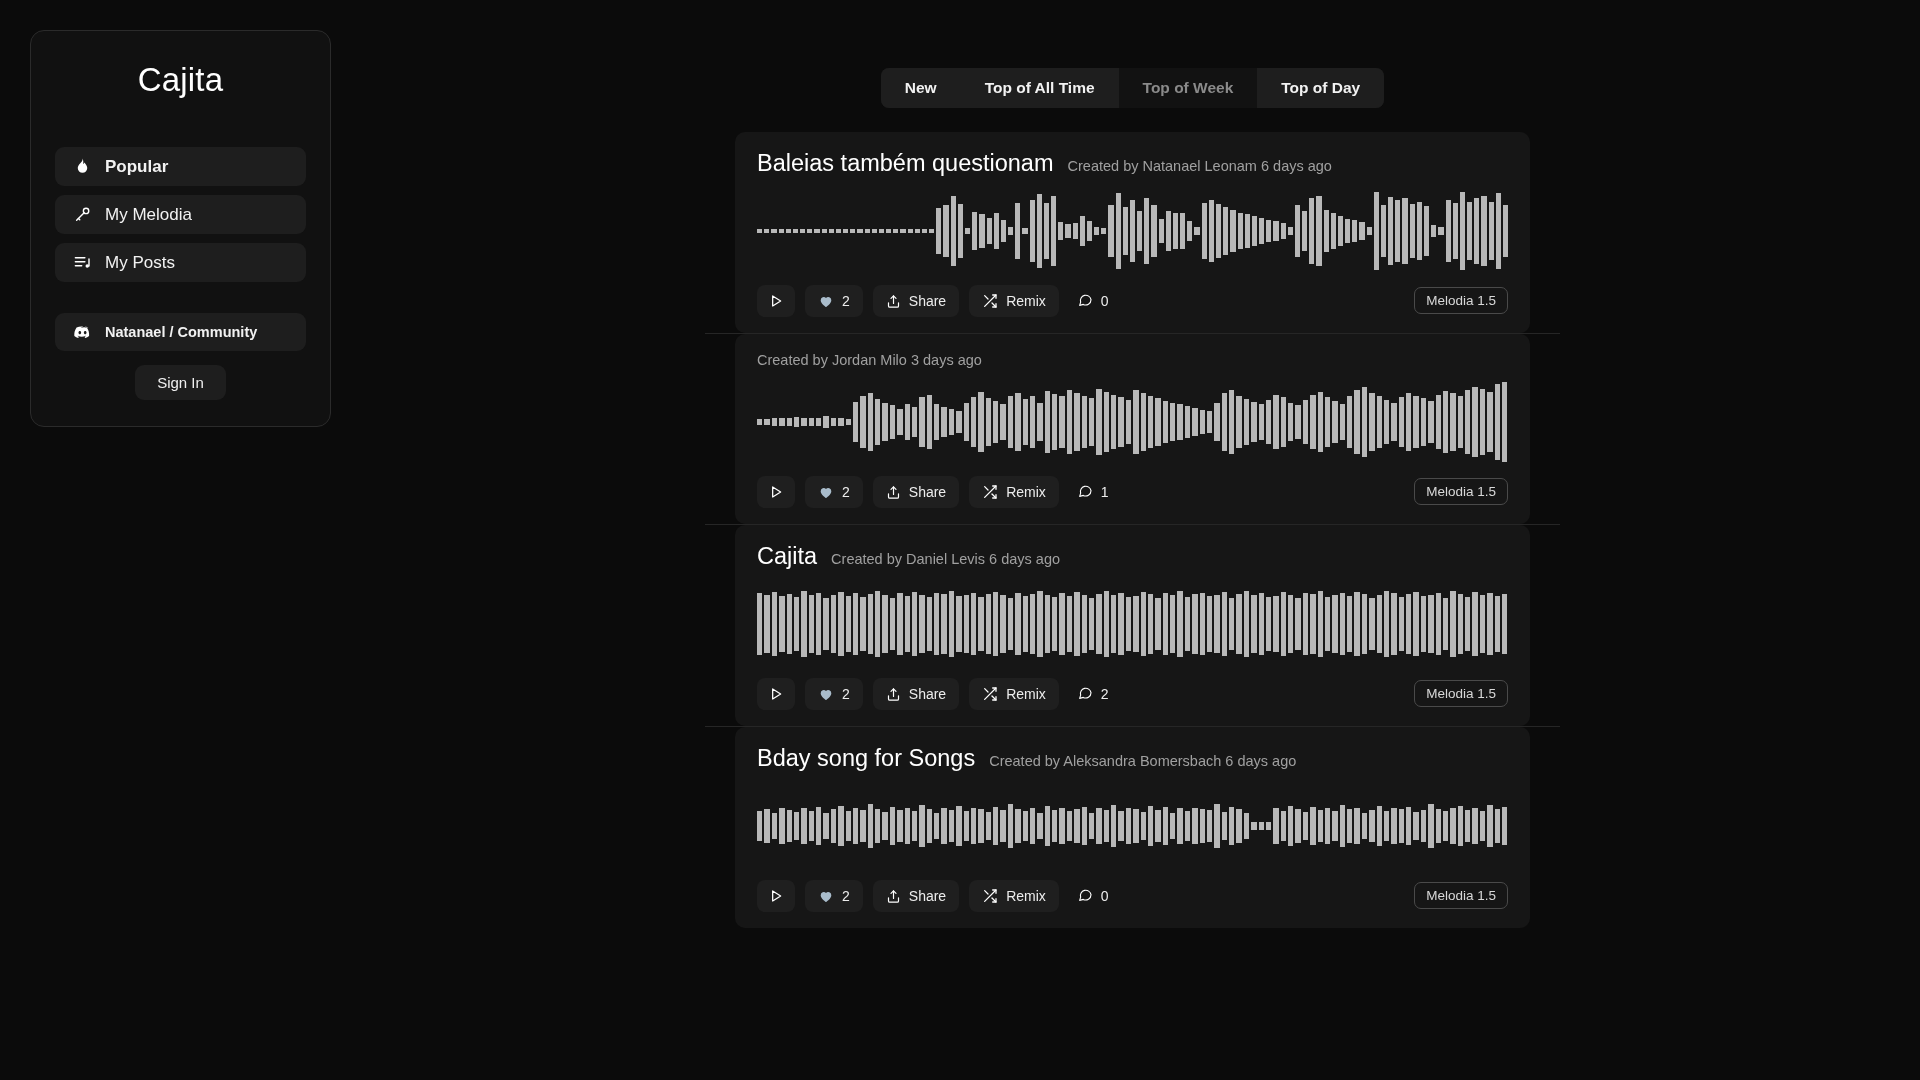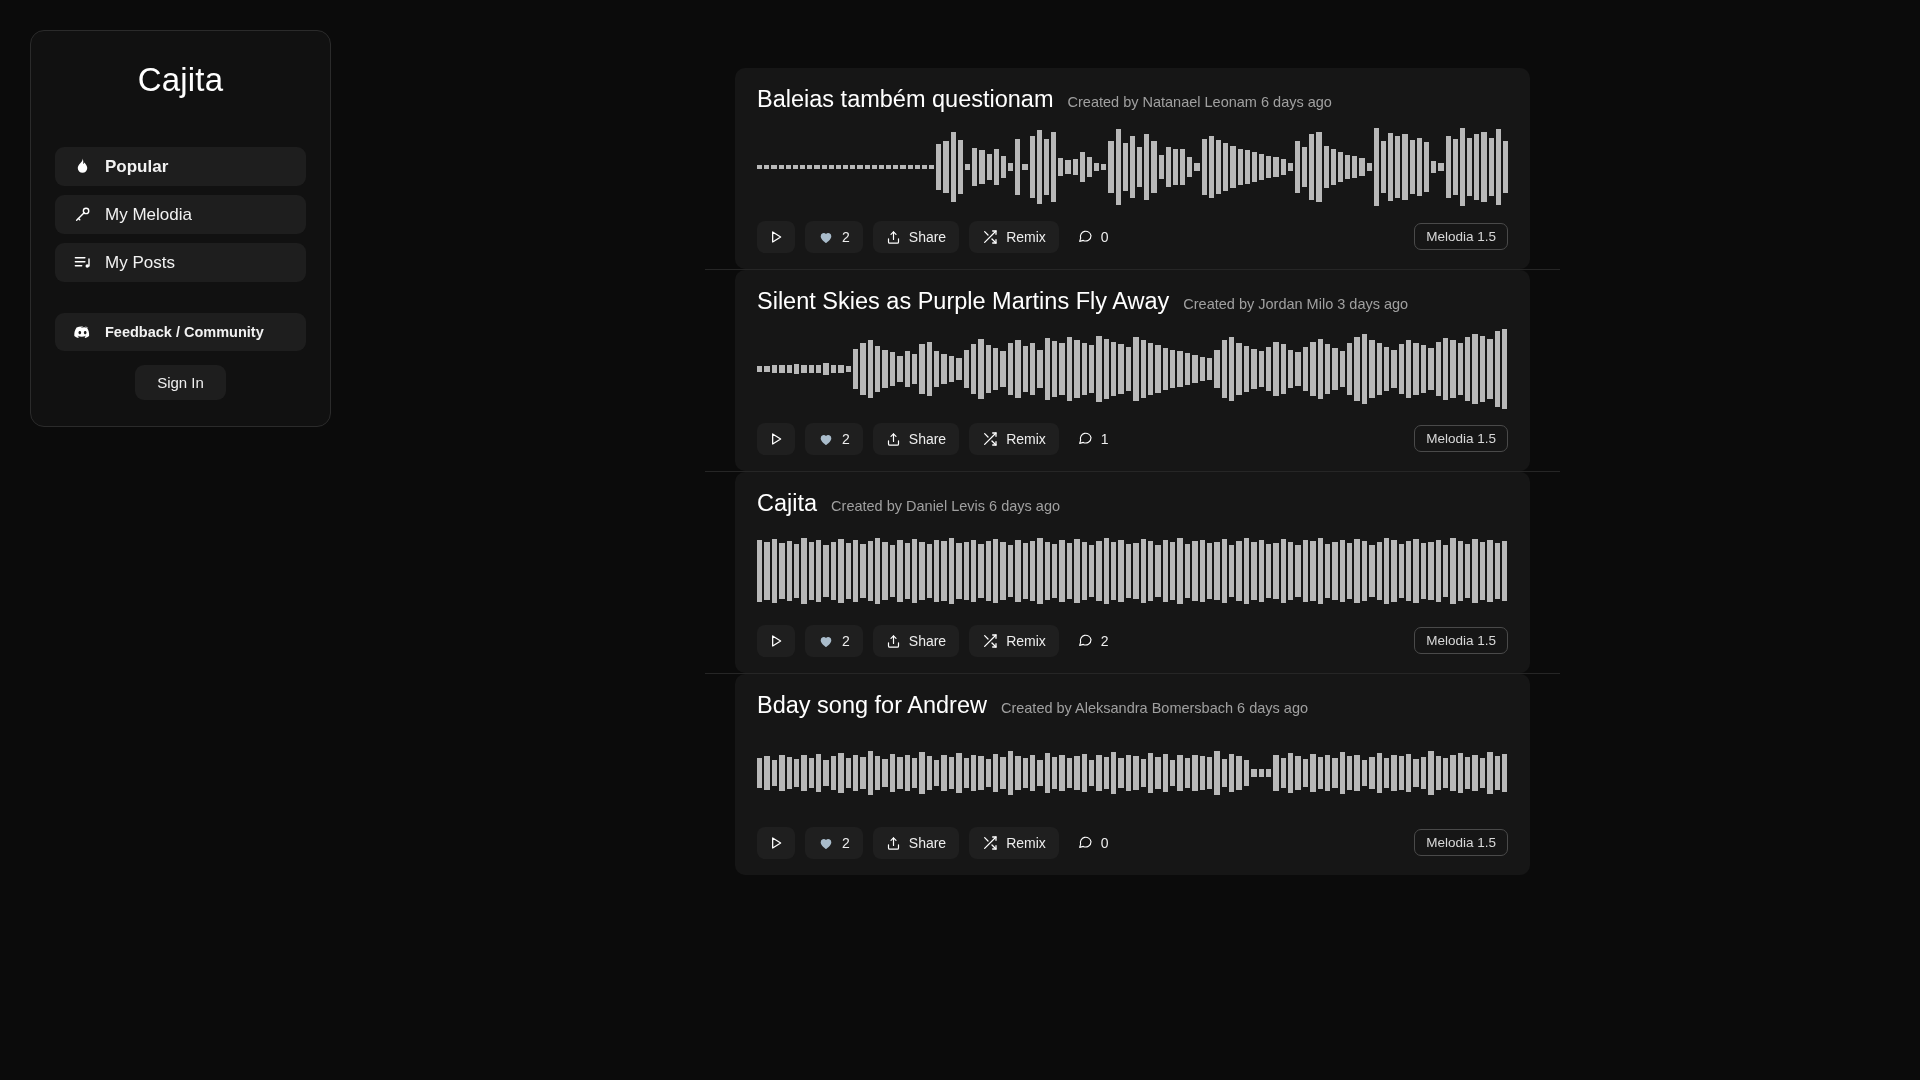--- a/index.html
+++ b/index.html
@@ -140,31 +140,39 @@
     </div>
 
     <div class="nav-gap"></div>
 
     <div class="nav-item discord">
       <span class="ico">
         <svg viewBox="0 0 24 24" fill="#fff">
             <path d="M19.5 5.6A16 16 0 0015.6 4.4l-.2.4c1.4.4 2.1.9 2.8 1.4a12.6 12.6 0 00-8.4 0c.7-.5 1.5-1 2.8-1.4l-.2-.4A16 16 0 004.5 5.6C2 9.3 1.4 12.9 1.7 16.4a16 16 0 004.9 2.5l.9-1.5c-.6-.2-1.2-.5-1.7-.9l.4-.3a11.4 11.4 0 009.6 0l.4.3c-.5.4-1.1.7-1.7.9l.9 1.5a16 16 0 004.9-2.5c.4-4.1-.6-7.7-2.8-10.8zM8.6 14.2c-.9 0-1.7-.9-1.7-2s.8-2 1.7-2 1.7.9 1.7 2-.8 2-1.7 2zm6.8 0c-.9 0-1.7-.9-1.7-2s.8-2 1.7-2 1.7.9 1.7 2-.8 2-1.7 2z"></path>
           </svg>
       </span>
-      <span>Feedback / Community</span>
+      <span>Natanael / Community</span>
     </div>
 
     <div class="signin-row">
       <button class="signin-btn">Sign In</button>
     </div>
   </div>
 </div>
 
 <div class="main">
 
+  <div class="tabs-row">
+    <div class="tabs" id="tabs">
+        <button class="tab raised">New</button>
+        <button class="tab raised">Top of All Time</button>
+        <button class="tab dim">Top of Week</button>
+        <button class="tab raised">Top of Day</button>
+      </div>
+  </div>
 
   <div class="feed" id="feed">
       <div class="feed-row">
         <div class="card">
           <div class="card-head">
             <div class="song-title">Baleias também questionam</div>
             <div class="song-meta">Created by Natanael Leonam 6 days ago</div>
           </div>
           <div class="wave">
             <div class="bar" style="height: 4%;"></div>
@@ -318,21 +326,20 @@
               <span>0</span>
             </button>
             <div class="model-badge">Melodia 1.5</div>
           </div>
         </div>
       </div>
       <div class="divider"></div>
       <div class="feed-row">
         <div class="card">
           <div class="card-head">
-            <div class="song-title">Silent Skies as Purple Martins Fly Away</div>
             <div class="song-meta">Created by Jordan Milo 3 days ago</div>
           </div>
           <div class="wave">
             <div class="bar" style="height: 6%;"></div>
             <div class="bar" style="height: 6%;"></div>
             <div class="bar" style="height: 8%;"></div>
             <div class="bar" style="height: 8%;"></div>
             <div class="bar" style="height: 10%;"></div>
             <div class="bar" style="height: 12%;"></div>
             <div class="bar" style="height: 10%;"></div>
@@ -636,21 +643,21 @@
               <span>2</span>
             </button>
             <div class="model-badge">Melodia 1.5</div>
           </div>
         </div>
       </div>
       <div class="divider"></div>
       <div class="feed-row">
         <div class="card">
           <div class="card-head">
-            <div class="song-title">Bday song for Andrew</div>
+            <div class="song-title">Bday song for Songs</div>
             <div class="song-meta">Created by Aleksandra Bomersbach 6 days ago</div>
           </div>
           <div class="wave">
             <div class="bar" style="height: 34%;"></div>
             <div class="bar" style="height: 38%;"></div>
             <div class="bar" style="height: 30%;"></div>
             <div class="bar" style="height: 42%;"></div>
             <div class="bar" style="height: 36%;"></div>
             <div class="bar" style="height: 32%;"></div>
             <div class="bar" style="height: 40%;"></div>

